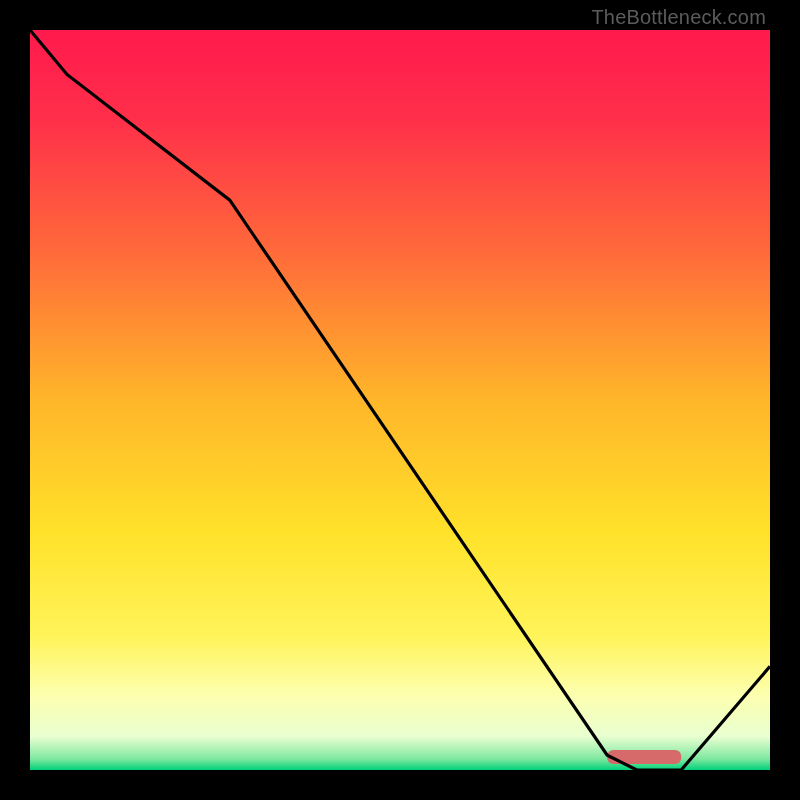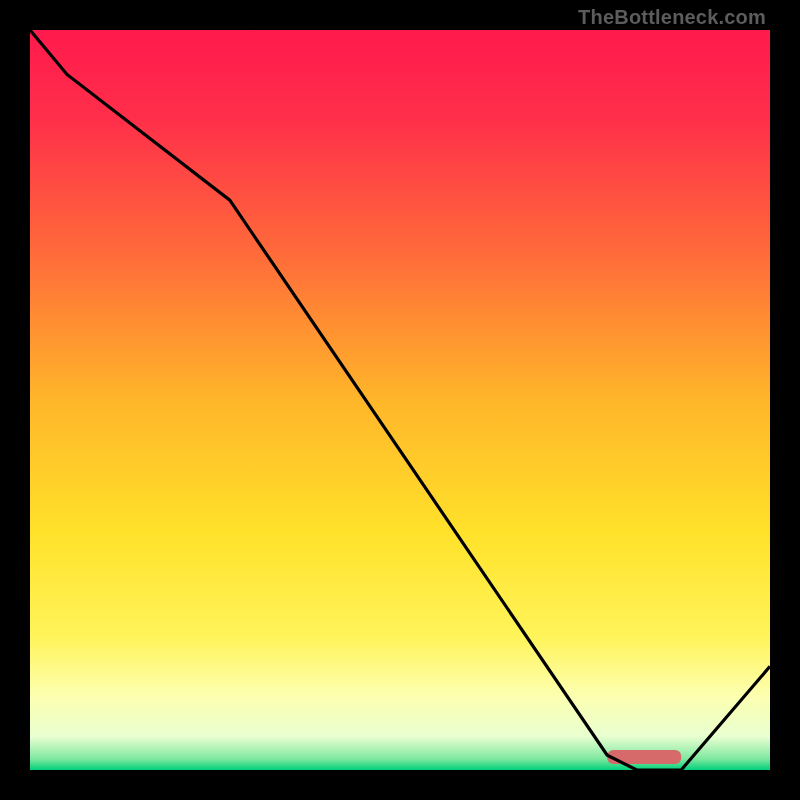--- a/index.html
+++ b/index.html
@@ -18,21 +18,21 @@
     width: 740px;
     height: 740px;
     background: #000;
   }
   .watermark {
     position: absolute;
     top: 6px;
     right: 34px;
     color: #5c5c5c;
     font-size: 20px;
-    font-weight: 700;
+    font-weight: 400;
     letter-spacing: 0.2px;
   }
   svg {
     display: block;
   }
 </style>
 </head>
 <body>
 
 <div class="watermark">TheBottleneck.com</div>

